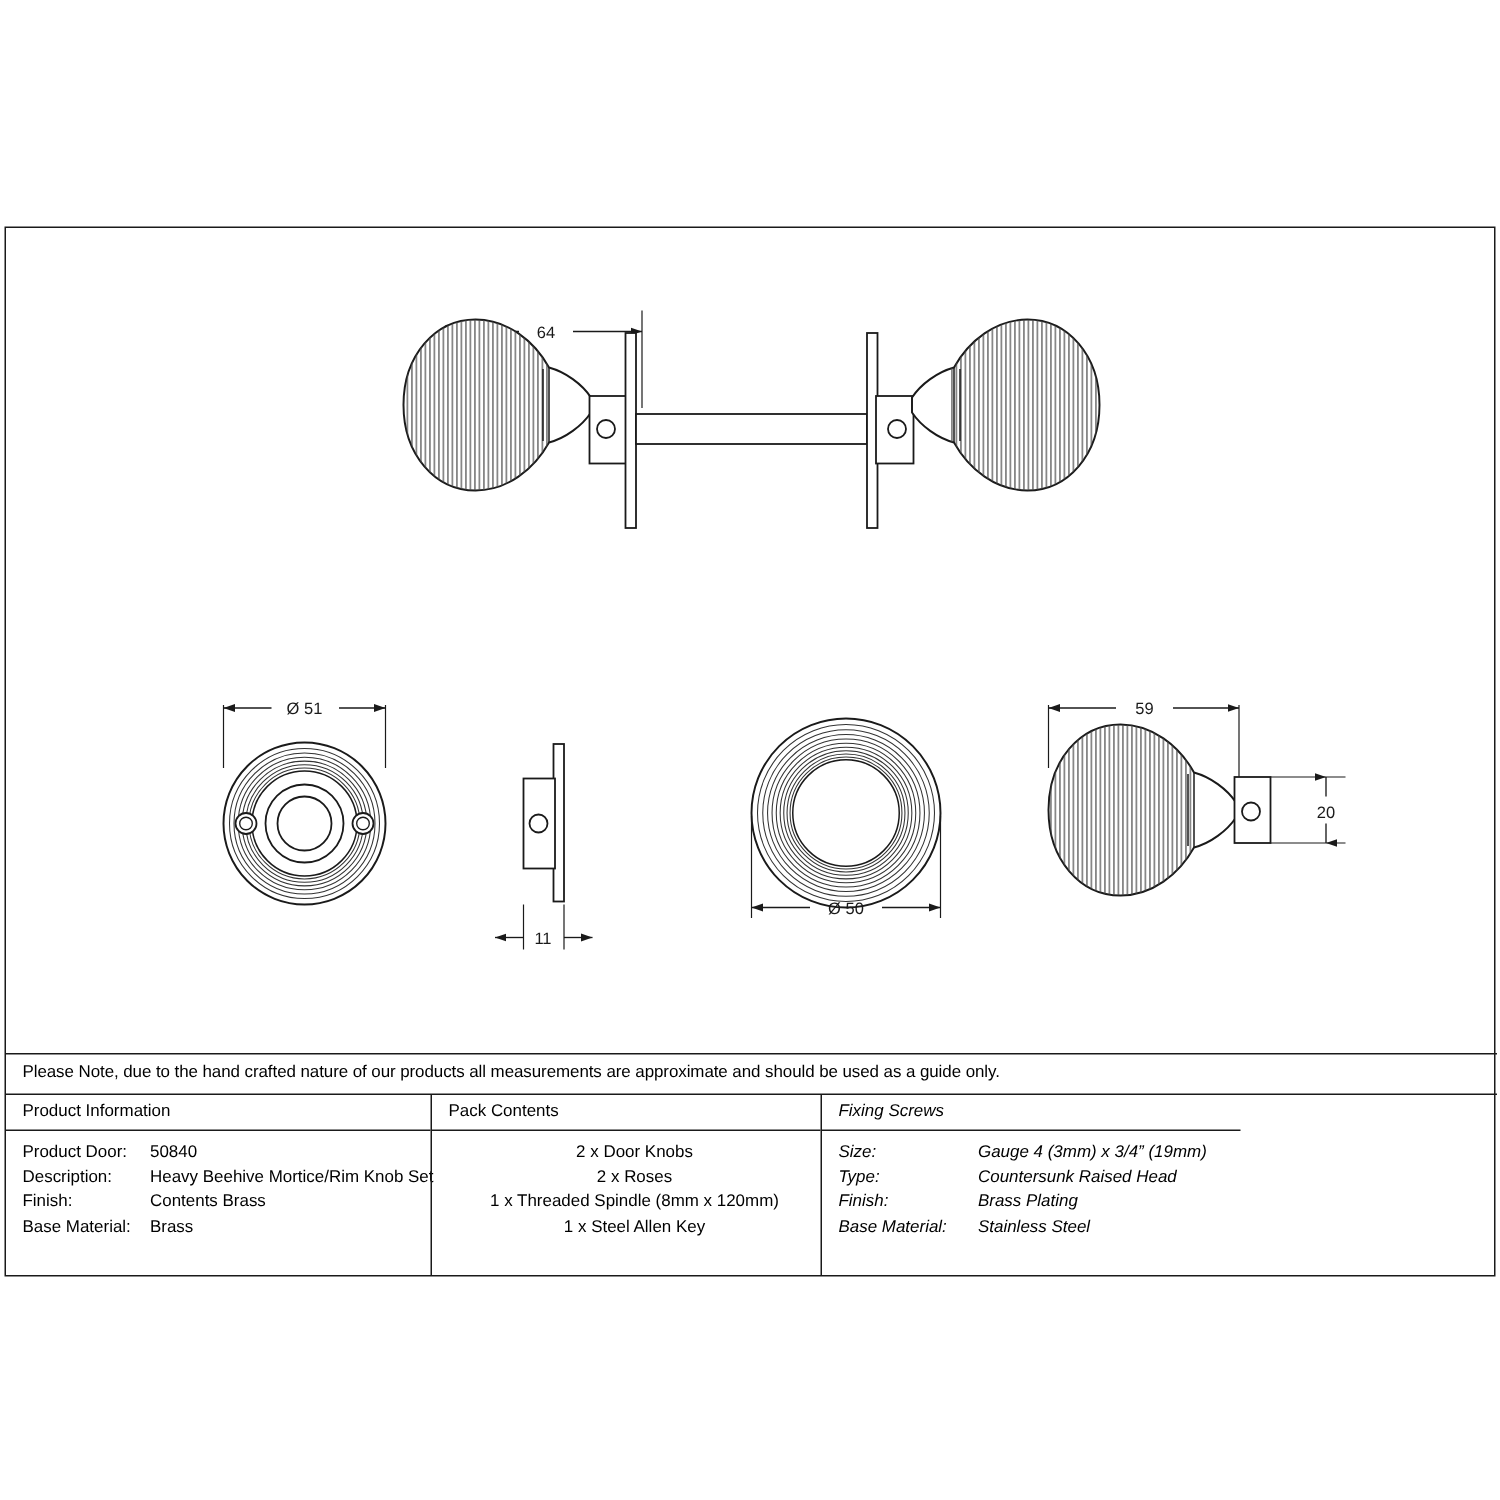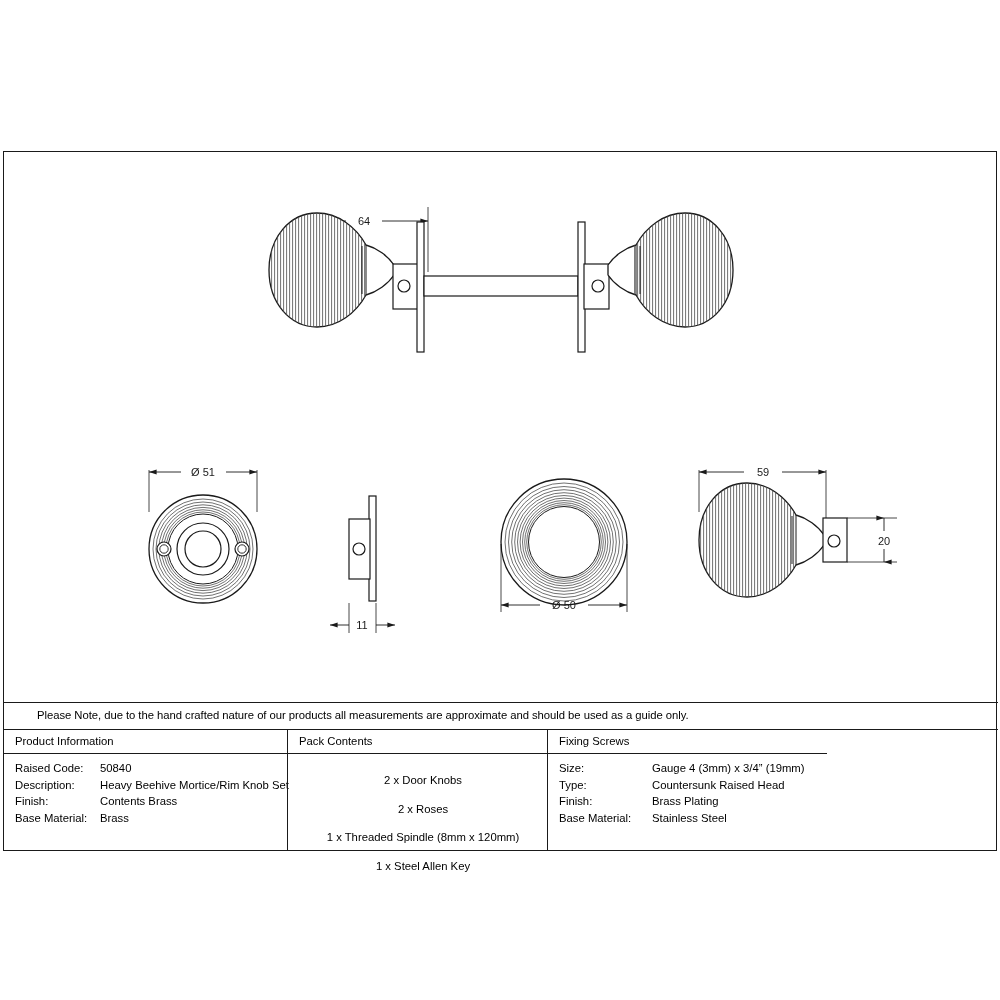--- a/index.html
+++ b/index.html
@@ -47,39 +47,38 @@
     border-bottom: 1.6px solid #1a1a1a;
     box-sizing: border-box;
   }
   .note-text {
     position: absolute;
     left: 11px;
     top: 6px;
     font-size: 11.3px;
     letter-spacing: -0.05px;
     white-space: nowrap;
-    margin-left: 22px;
   }
   
   .table-row {
     position: absolute;
     left: 0;
     top: 578px;
     width: 994px;
     height: 120px;
   }
   .col {
     position: absolute;
     top: 0;
     height: 120px;
     box-sizing: border-box;
   }
   .col.c1 { left: 0px;   width: 283px; }
   .col.c2 { left: 283px; width: 260px; border-left: 1.6px solid #1a1a1a; text-align: center; }
-  .col.c3 { left: 543px; width: 280px; border-left: 1.6px solid #1a1a1a; }
+  .col.c3 { left: 543px; width: 280px; border-left: 1.6px solid #1a1a1a; font-style: italic; }
   .col.c4 { left: 823px; width: 171px; border-left: 1.6px solid #1a1a1a; }
   .col-head {
     position: absolute;
     left: 0; top: 0;
     width: 100%;
     height: 24px;
     border-bottom: 1.6px solid #1a1a1a;
     box-sizing: border-box;
   }
   .col-head span {
@@ -112,21 +111,20 @@
   }
   .c1 .spec-line .v { left: 96px; }
   .c3 .spec-line .v { left: 104px; }
   .pad-top { padding-top: 8px; }
   .plain-line {
     position: relative;
     height: 16.5px;
     font-size: 11.3px;
     white-space: nowrap;
     padding-left: 11px;
-    margin-top: 12px;
   }
   
   .logo-wrap {
     position: absolute;
     left: 0; top: 0;
     width: 171px;
     height: 120px;
   }
   .logo-svg { position:absolute; left: 18px; top: 20px; }
   
@@ -342,21 +340,21 @@
     </div>
 
     <div class="table-row">
 
       <div class="col c1">
         <div class="col-head">
           <span>Product Information</span>
         </div>
         <div class="col-body pad-top">
           <div class="spec-line">
-            <span class="k">Raised Code:</span>
+            <span class="k">Product Door:</span>
             <span class="v">50840</span>
           </div>
           <div class="spec-line">
             <span class="k">Description:</span>
             <span class="v">Heavy Beehive Mortice/Rim Knob Set</span>
           </div>
           <div class="spec-line">
             <span class="k">Finish:</span>
             <span class="v">Contents Brass</span>
           </div>

